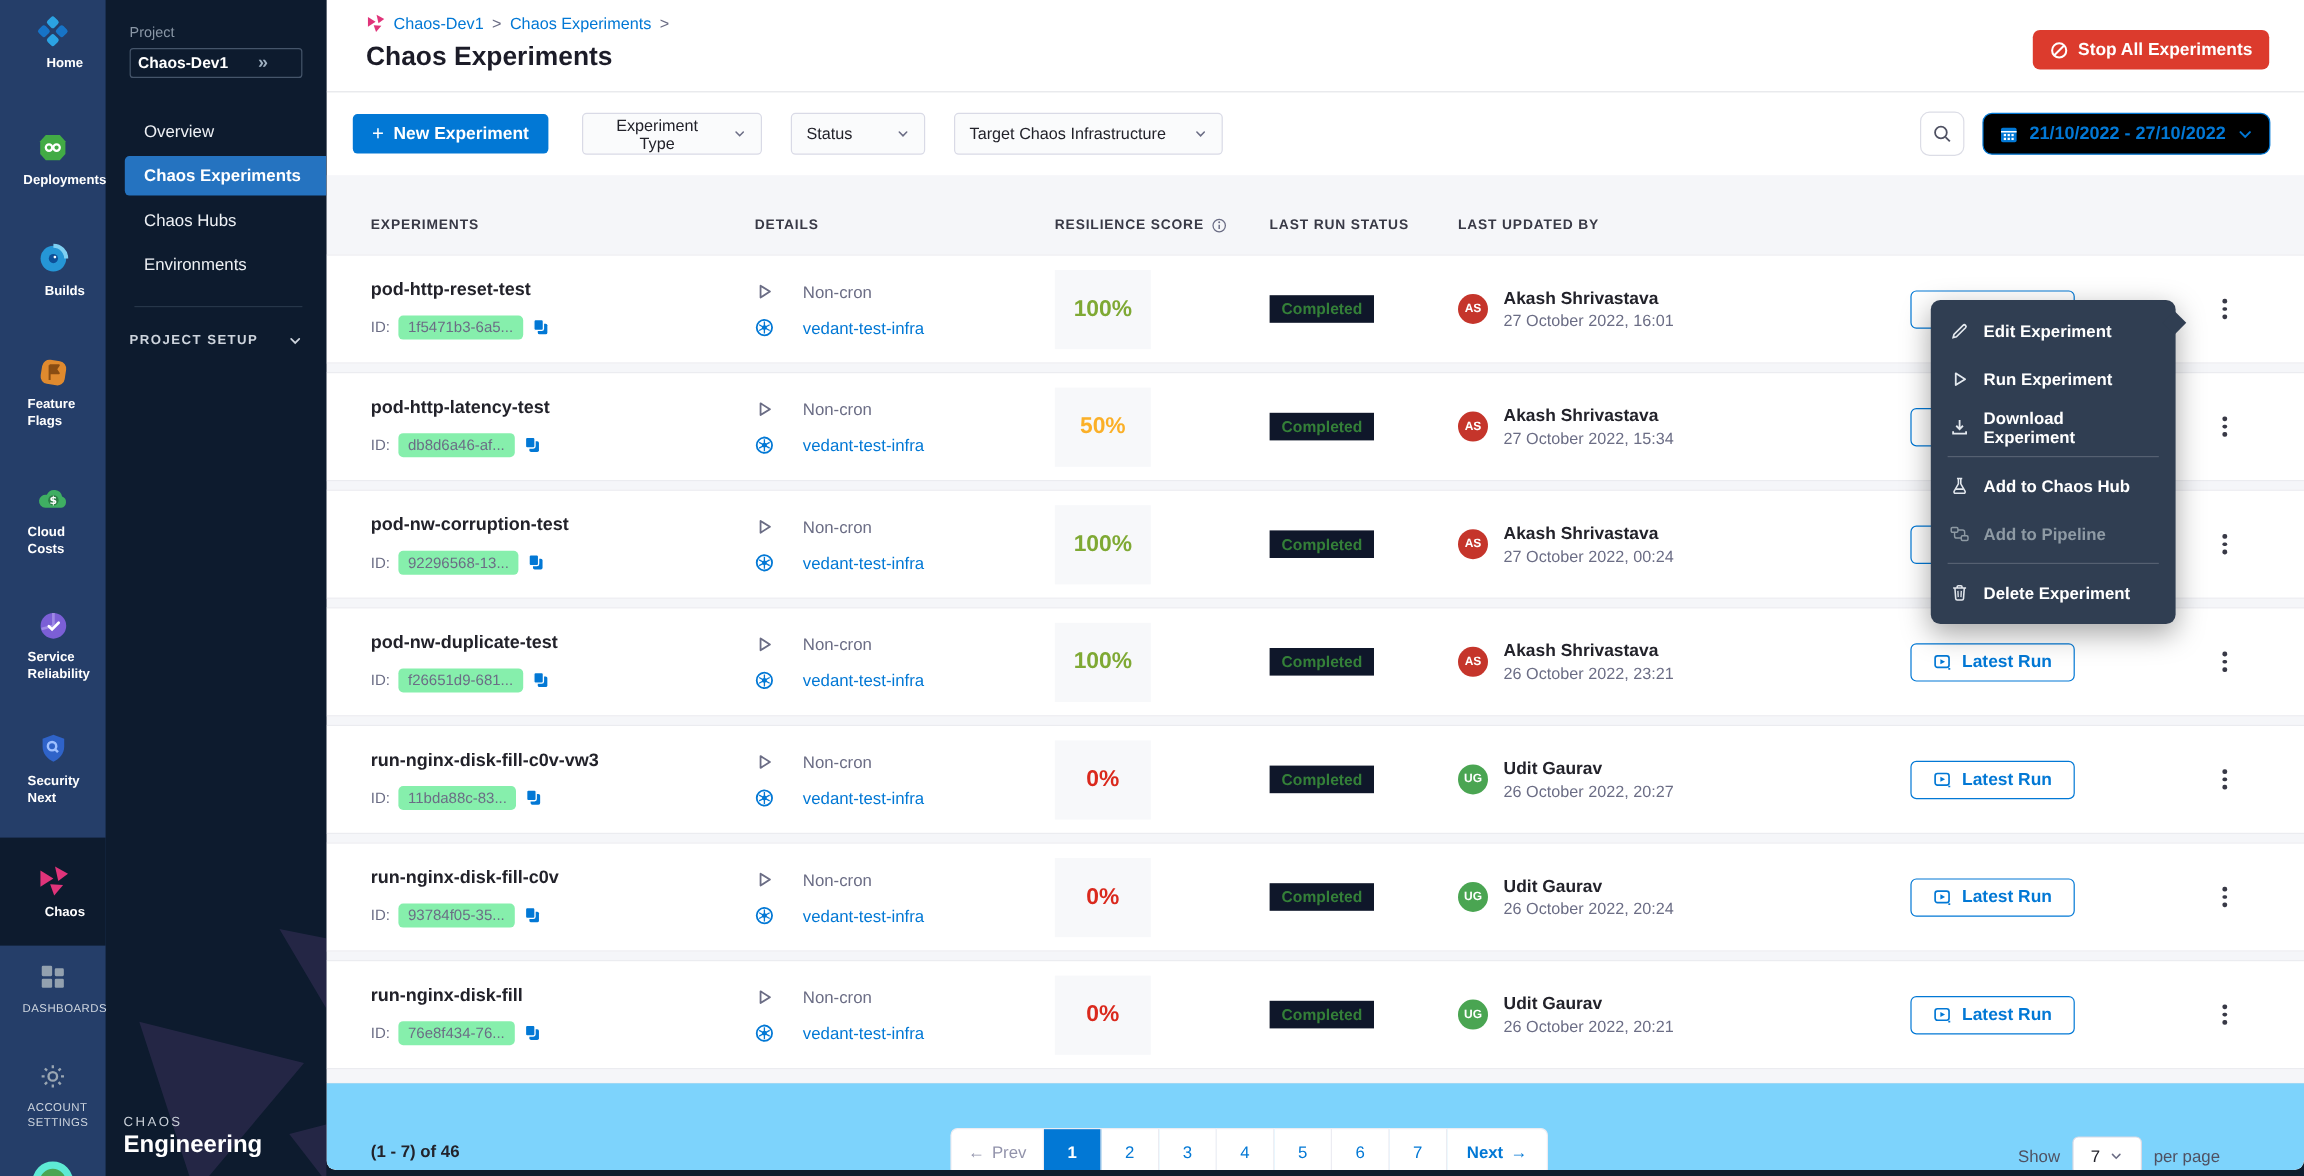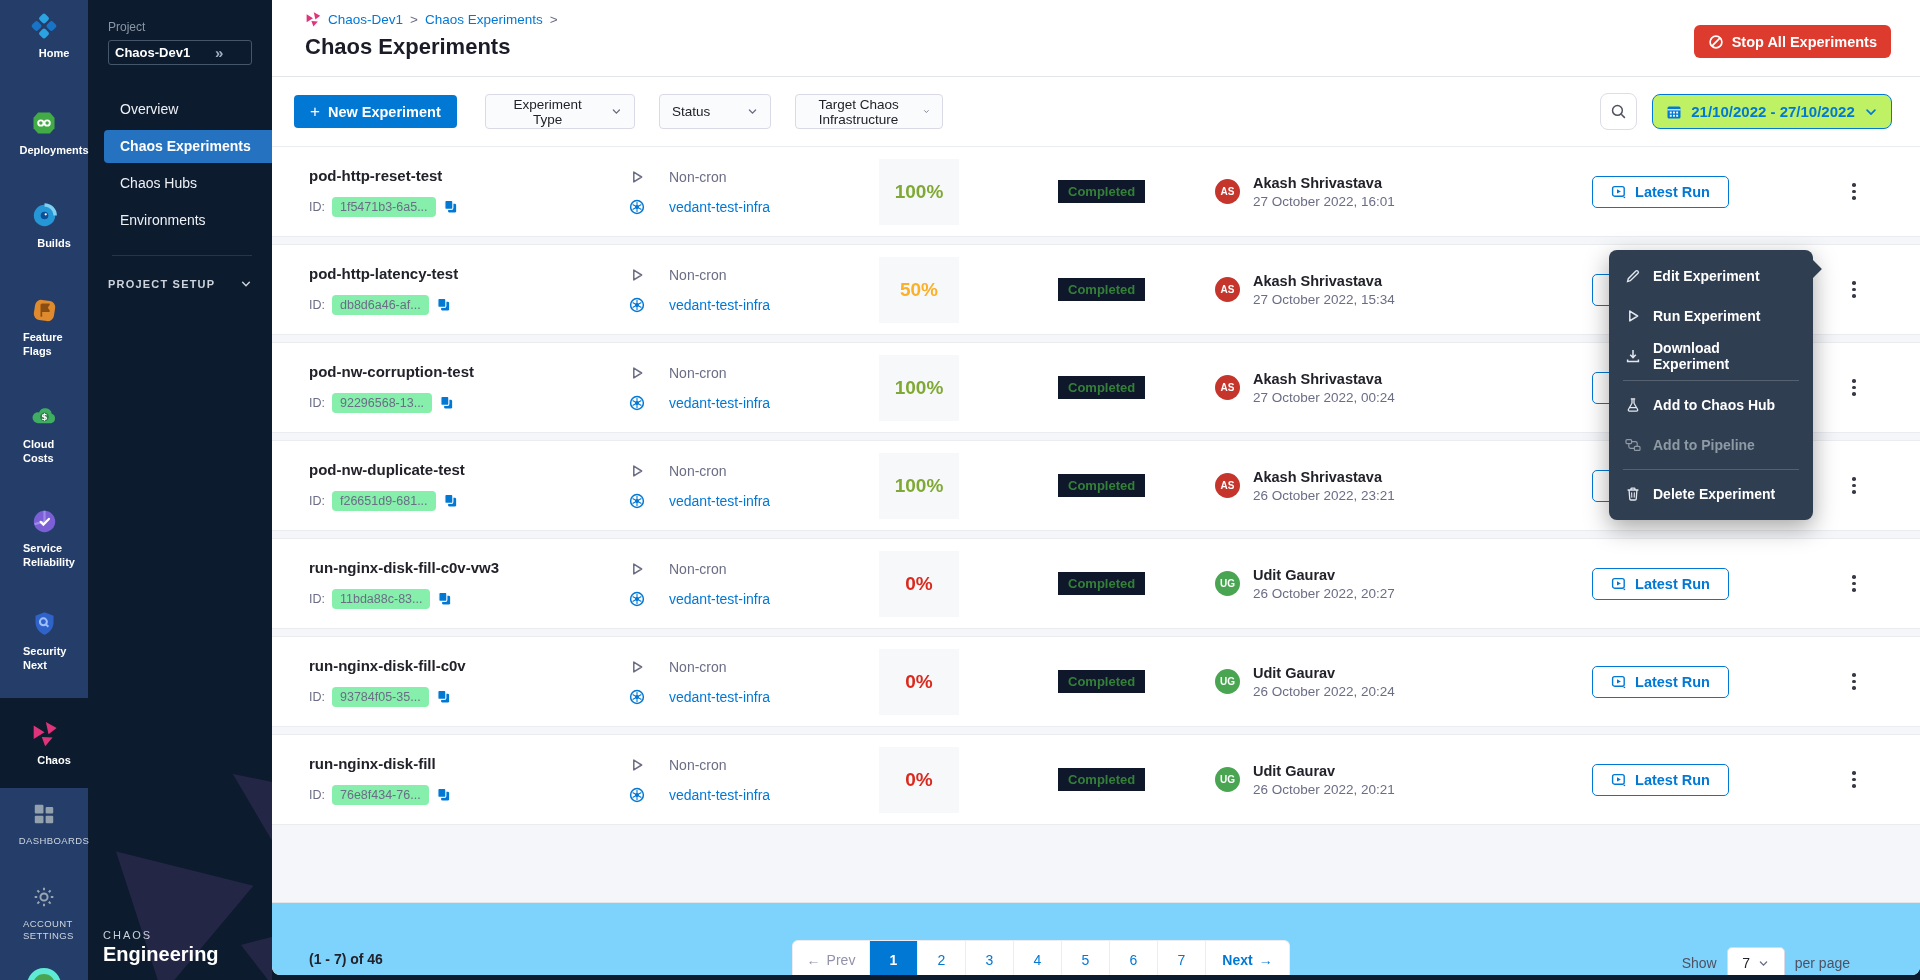--- a/index.html
+++ b/index.html
@@ -41,23 +41,23 @@
   .crumbs a { color:#0278d5; text-decoration:none; cursor:pointer; }
   .crumbs .sep { color:#6b6d85; }
   .page-title { position:absolute; left:33px; top:34px; font-size:22px; font-weight:700; color:#1c1c28; }
   .btn-danger { position:absolute; right:29px; top:25px; height:33px; background:#dc3b2d; color:#fff; border:none; border-radius:6px; font-size:14.5px; font-weight:700; padding:0 14px; display:flex; align-items:center; gap:8px; cursor:pointer; font-family:inherit; }
 
   .toolbar { position:relative; height:69px; }
   .btn-primary { position:absolute; left:22px; top:18px; height:33px; background:#0278d5; color:#fff; border:none; border-radius:4px; font-size:14.5px; font-weight:700; padding:0 16px; display:flex; align-items:center; gap:8px; cursor:pointer; font-family:inherit; }
   .btn-primary .plus { font-size:17px; font-weight:400; }
   .filter-btn { position:absolute; top:17px; height:35px; background:#fafbfc; border:1px solid #d9dae6; border-radius:4px; color:#22222a; font-size:13.5px; padding:0 12px; display:flex; align-items:center; justify-content:space-between; cursor:pointer; font-family:inherit; }
   .filter-btn svg { color:#6b6d85; margin-left:14px; }
-  .f1 { left:213px; width:150px; } .f2 { left:387px; width:112px; } .f3 { left:523px; width:148px; }
+  .f1 { left:213px; width:150px; } .f2 { left:387px; width:112px; } .f3 { left:523px; width:224px; }
   .icon-btn { position:absolute; left:1328px; top:16px; width:37px; height:37px; border:1px solid #dcdde6; border-radius:8px; background:#fff; color:#4f5162; display:flex; align-items:center; justify-content:center; cursor:pointer; }
-  .date-btn { position:absolute; left:1380px; top:17px; width:240px; height:35px; border:1.5px solid #0278d5; border-radius:8px; background:#bef264; color:#0278d5; font-size:15px; font-weight:700; display:flex; align-items:center; justify-content:center; gap:9px; cursor:pointer; font-family:inherit;text-align:right; }
+  .date-btn { position:absolute; left:1380px; top:17px; width:240px; height:35px; border:1.5px solid #0278d5; border-radius:8px; background:#000000; color:#0278d5; font-size:15px; font-weight:700; display:flex; align-items:center; justify-content:center; gap:9px; cursor:pointer; font-family:inherit;text-align:right; }
 
   
   .list { position:absolute; top:146px; left:0; right:0; bottom:73px; background:#f5f6f9; }
   .tgrid { display:grid; grid-template-columns:320px 250px 179px 157px 377px 250px 1fr; padding-left:37px; align-items:center; }
   .thead { height:66px; padding-top:18px; }
   .thead .th { font-size:11.5px; font-weight:700; color:#383946; letter-spacing:.7px; display:flex; align-items:center; gap:6px; }
   .thead .th svg { color:#6b6d85; }
   .trow { background:#fff; height:91px; margin-bottom:7px; border-top:1px solid #ebecf0; border-bottom:1px solid #ebecf0; }
   .exp-name { font-size:15px; font-weight:700; color:#22222a; margin-bottom:13px; cursor:pointer; }
   .exp-idline { display:flex; align-items:center; gap:7px; font-size:12.5px; color:#6b6d85; }
@@ -410,20 +410,34 @@
           <use href="#i-cal"></use>
         </svg>
       <span>21/10/2022 - 27/10/2022</span>
       <svg width="14" height="14">
           <use href="#i-chev"></use>
         </svg>
     </button>
   </div>
 
   <section class="list">
+    <div class="tgrid thead">
+      <div class="th">EXPERIMENTS</div>
+      <div class="th">DETAILS</div>
+      <div class="th">
+        <span>RESILIENCE SCORE</span>
+        <svg width="14" height="14">
+            <use href="#i-info"></use>
+          </svg>
+      </div>
+      <div class="th">LAST RUN STATUS</div>
+      <div class="th">LAST UPDATED BY</div>
+      <div class="th"></div>
+      <div class="th"></div>
+    </div>
 
     <div class="tgrid trow">
       <div>
         <div class="exp-name">pod-http-reset-test</div>
         <div class="exp-idline">
             <span>ID:</span>
             <span class="id-pill">1f5471b3-6a5...</span>
             <span class="copy-ic">
               <svg width="15" height="15">
                 <use href="#i-copy"></use>

